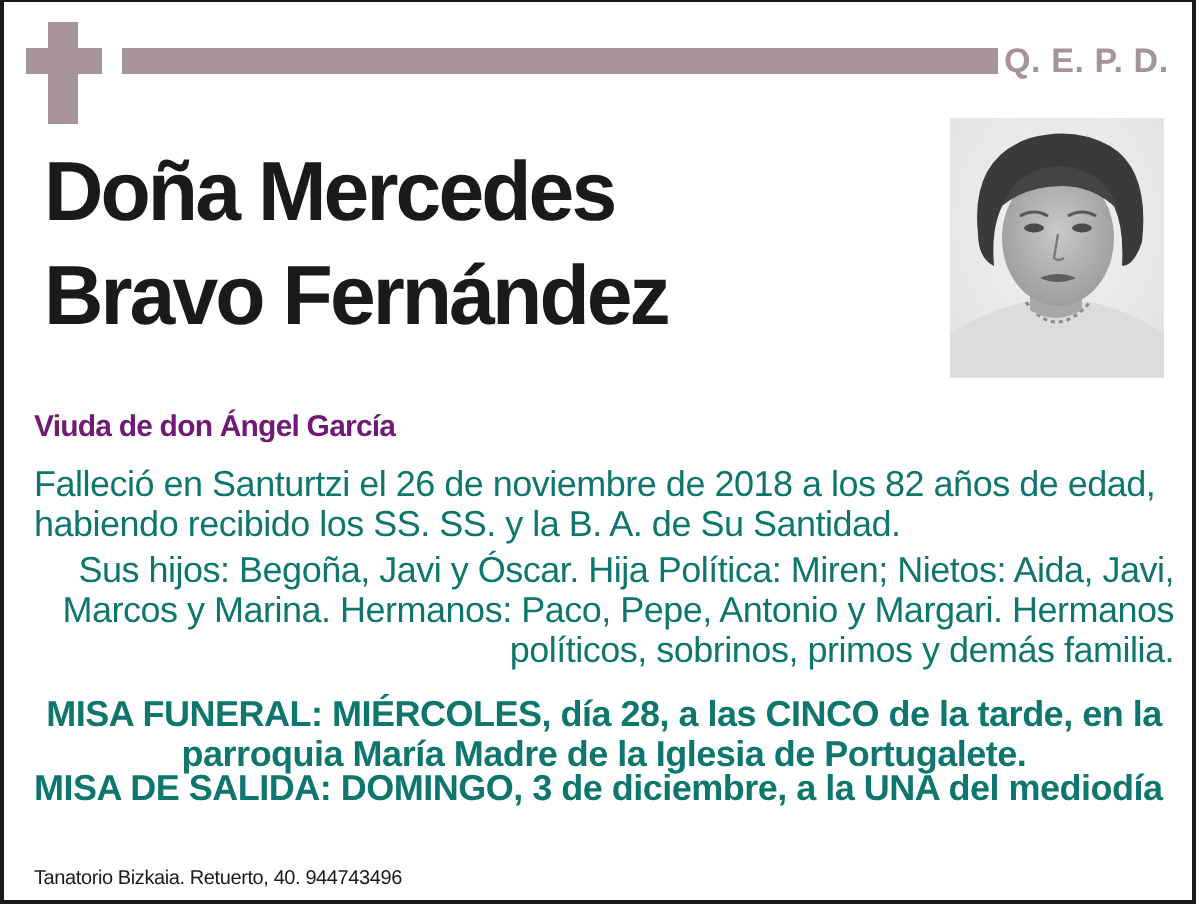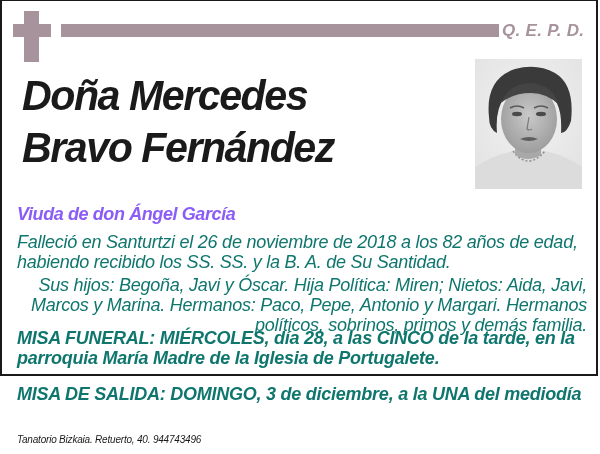--- a/index.html
+++ b/index.html
@@ -1,23 +1,22 @@
 <!DOCTYPE html>
 <html><head>
   <meta charset="utf-8">
   <style>
     * { margin: 0; padding: 0; box-sizing: border-box; }
     html, body { width: 600px; height: 454px; background: #ffffff; overflow: hidden; }
     body { position: relative; font-family: "Liberation Sans", sans-serif; color: #1a1a1a; }
 
     .frame {
-      position: absolute; left: 0; top: 0; width: 598px; height: 376px;
+      position: absolute; left: 0; top: 0; width: 598px; height: 452px;
       border: 2px solid #1a1a1a; border-top: 1px solid #1a1a1a;
       background: #ffffff;
-      font-style: italic;
     }
 
     .cross-v { position: absolute; left: 22px; top: 10px; width: 15px; height: 51px; }
     .cross-h { position: absolute; left: 11px; top: 23px; width: 38px; height: 13px; }
     .top-rule { position: absolute; left: 59px; top: 23px; width: 438px; height: 13px; }
 
     .qepd {
       position: absolute; left: 500px; top: 20px; width: 80px; height: 20px;
       font-family: "Liberation Sans", sans-serif; font-weight: bold;
       font-size: 17px; letter-spacing: 0.3px; line-height: 20px; white-space: nowrap;
@@ -31,33 +30,33 @@
     }
 
     .photo {
       position: absolute; left: 473px; top: 58px; width: 107px; height: 130px;
       background: #e9e9e9; overflow: hidden;
     }
 
     .subtitle {
       position: absolute; left: 15px; top: 202px;
       font-family: "Liberation Sans", sans-serif; font-weight: bold;
-      font-size: 18px; line-height: 22px; color: #8b5cf6; letter-spacing: -0.4px;
+      font-size: 15px; line-height: 22px; color: #701a75; letter-spacing: -0.4px;
       white-space: nowrap;
     }
 
     .body-text {
       position: absolute; left: 15px; width: 570px;
       font-family: "Liberation Sans", sans-serif; font-size: 18px; line-height: 20px;
       color: #0f766e; letter-spacing: -0.25px;
     }
     .p1 { top: 231px; }
     .p2 { top: 274px; text-align: right; }
     .bold { font-weight: bold; }
-    .p3 { top: 327px; }
+    .p3 { top: 346px; text-align: center; }
     .p4 { top: 383px; }
     .p5 { top: 405px; }
     .footer {
       position: absolute; left: 15px; top: 431px;
       font-family: "Liberation Sans", sans-serif; font-size: 10px; line-height: 16px;
       color: #1a1a1a; letter-spacing: -0.2px; white-space: nowrap;
     }
   </style>
 </head>
 <body>

